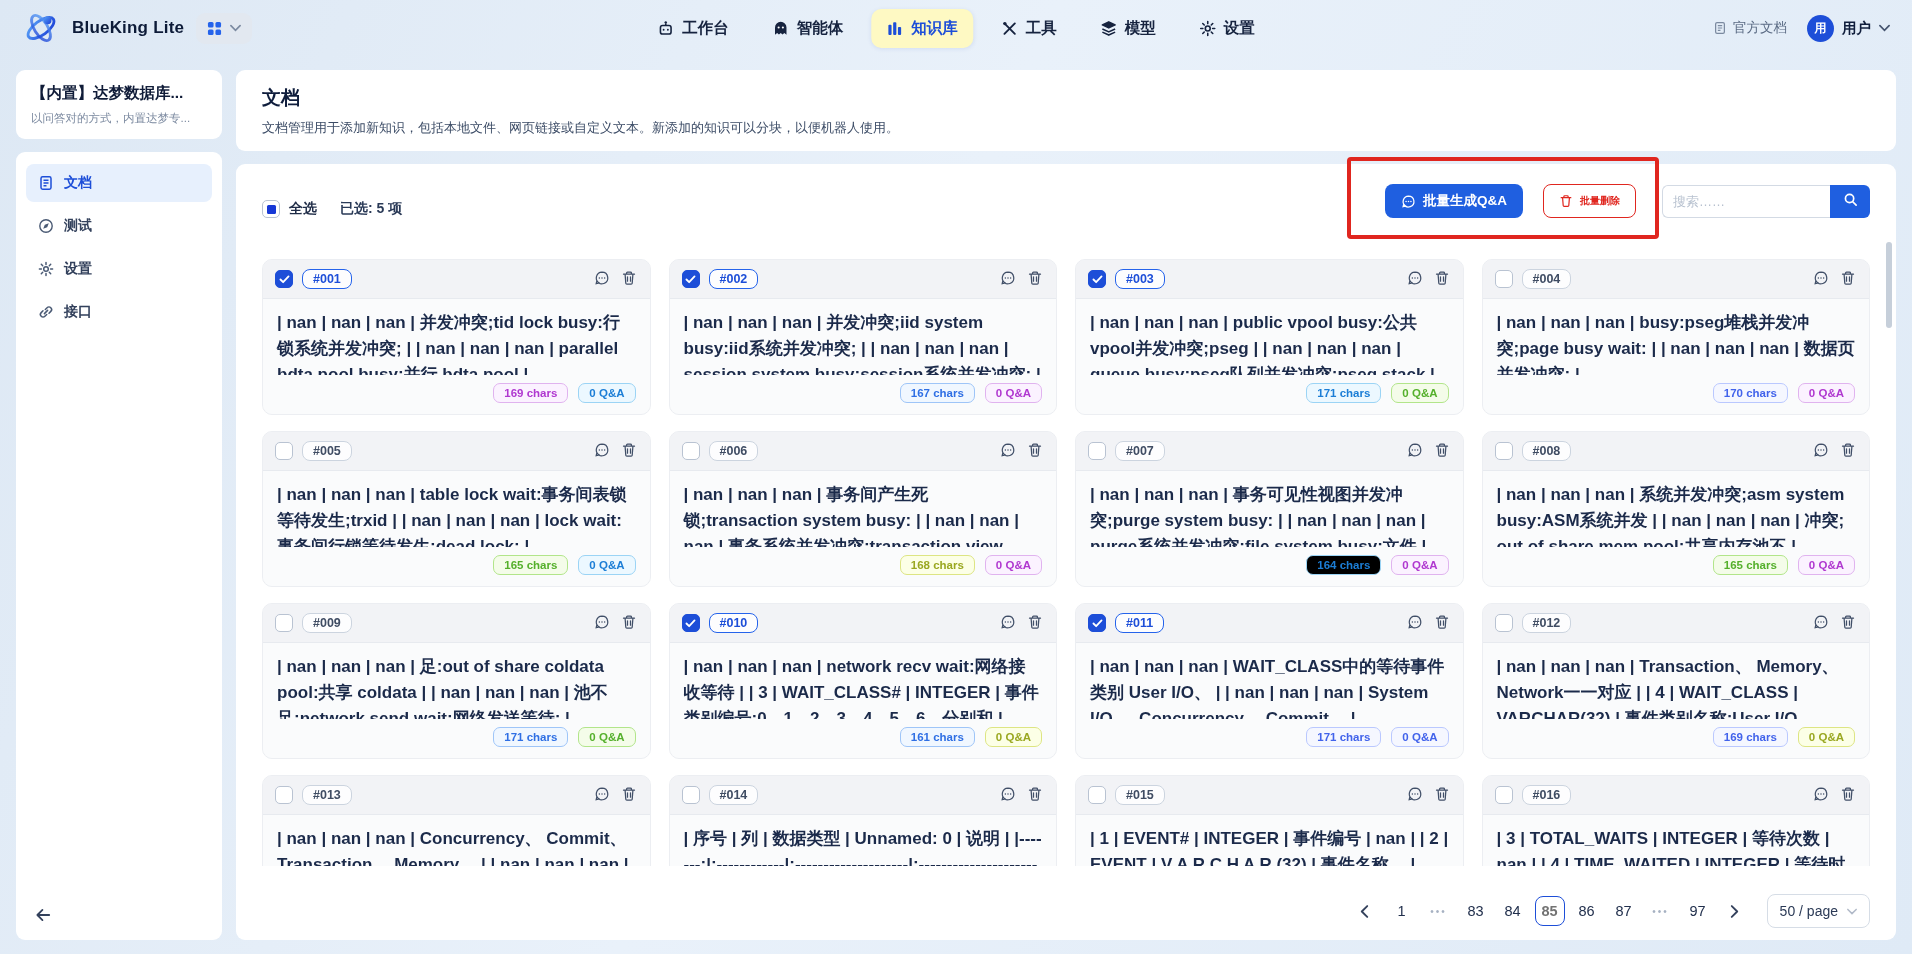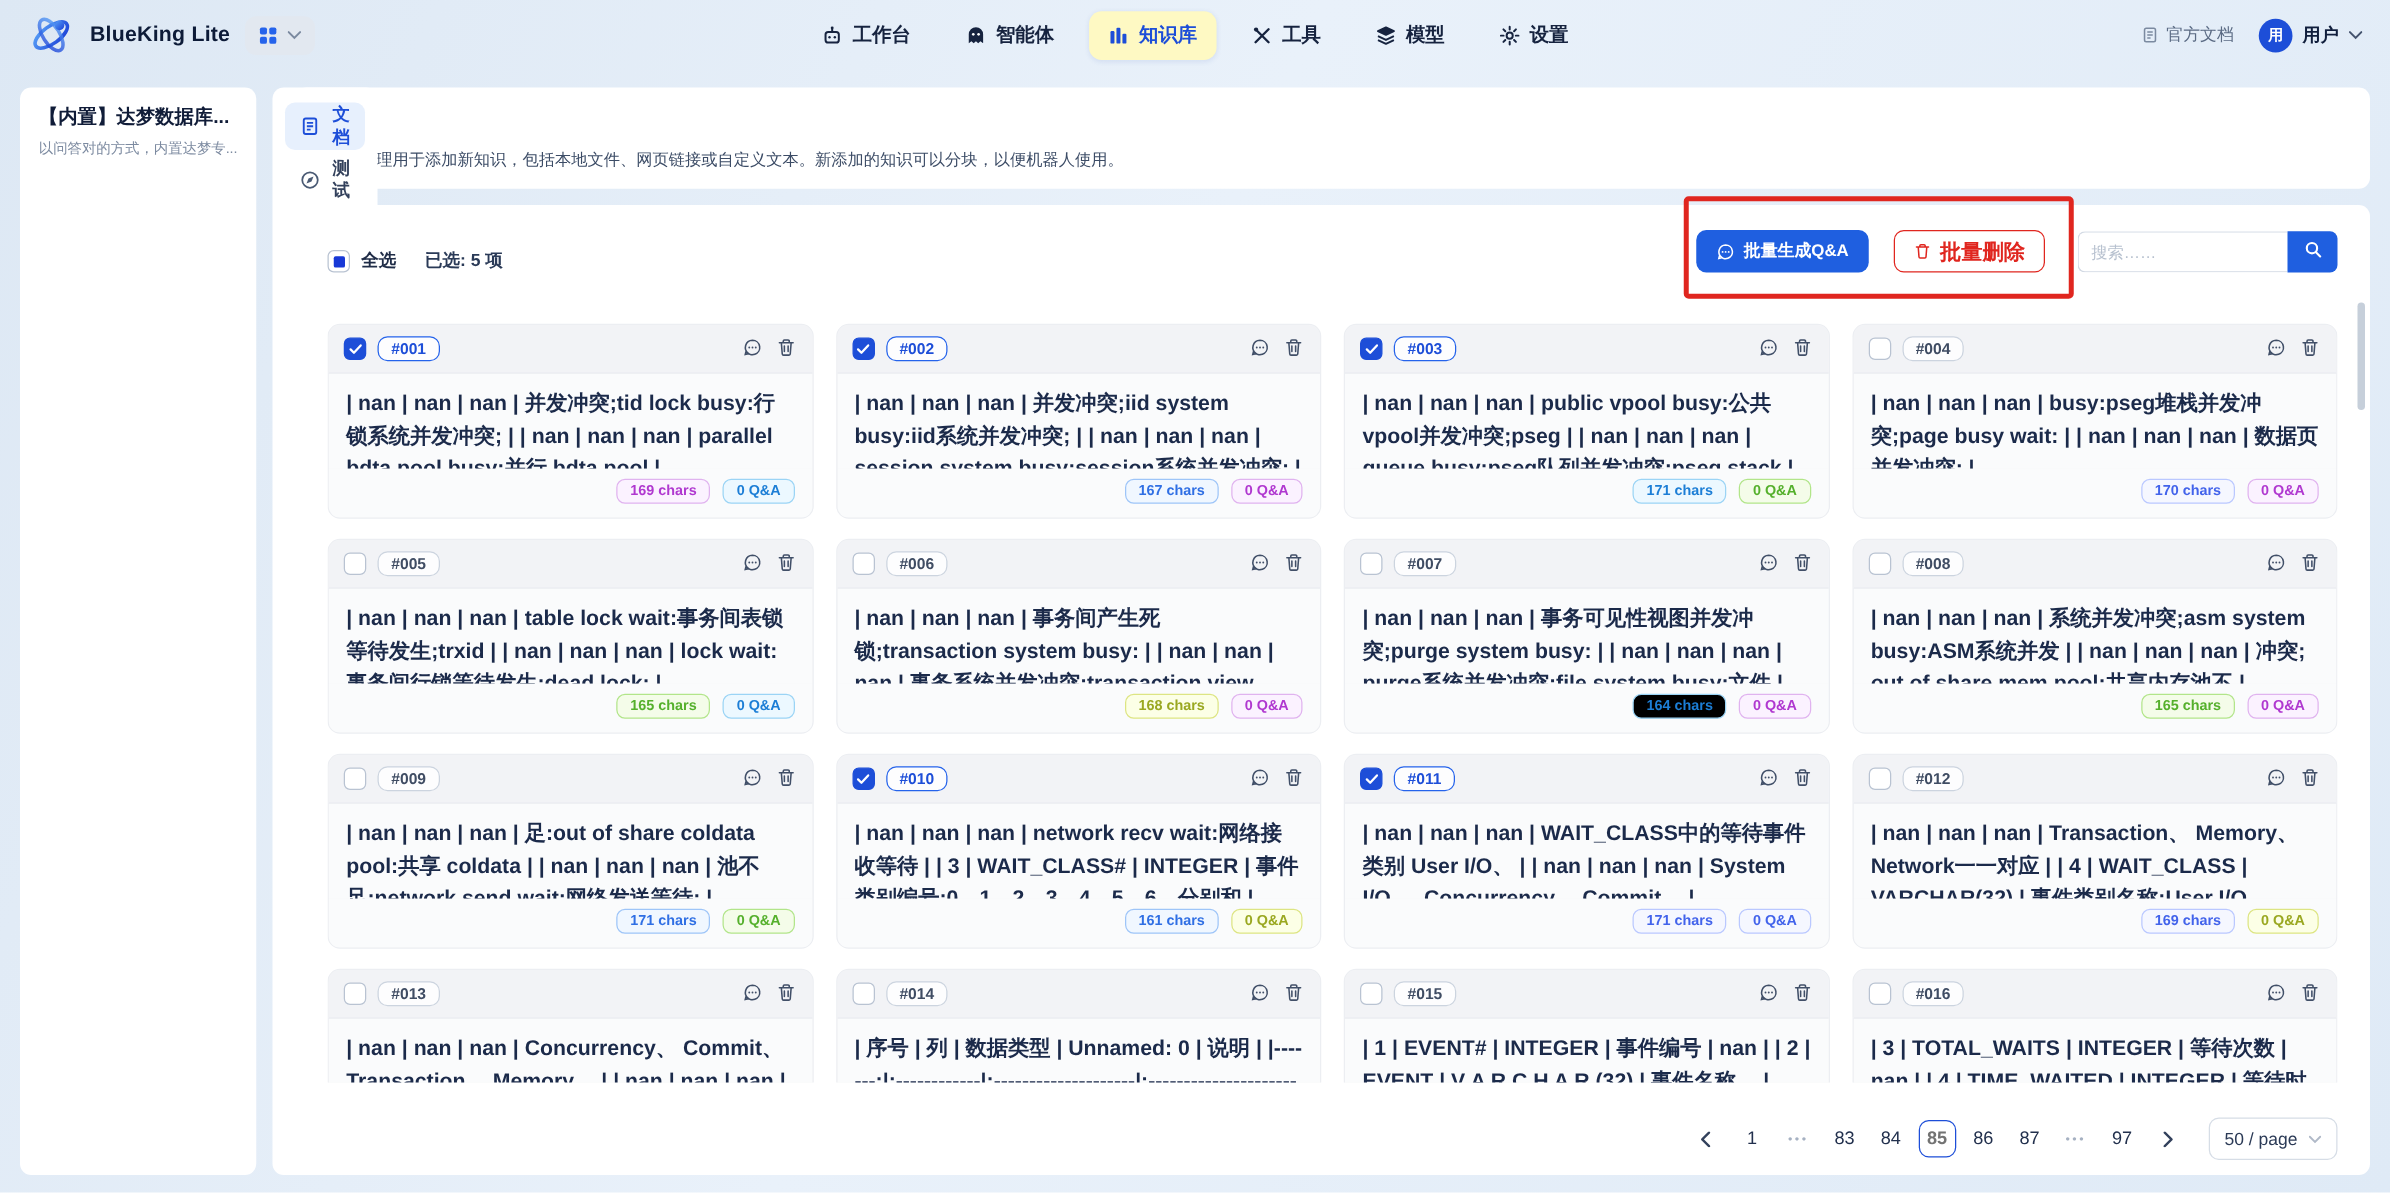--- a/index.html
+++ b/index.html
@@ -31,21 +31,21 @@
   .docs-link { display:flex; align-items:center; gap:6px; font-size:13.5px; color:#5b6b84; cursor:pointer; }
   .docs-link .icon { width:14px; height:14px; color:#7b8aa0; }
   .user { display:flex; align-items:center; gap:8px; font-size:14.5px; font-weight:600; color:#101e3c; cursor:pointer; }
   .avatar { width:27px; height:27px; border-radius:50%; background:#1d4ed8; color:#fff; font-size:12px;
     display:flex; align-items:center; justify-content:center; font-weight:600; }
   .chev { width:11px; height:8px; display:inline-flex; }
   .chev svg { width:100%; height:100%; }
 
   
   .content { display:flex; gap:14px; padding:0 16px; margin-top:14px; height:870px; }
-  .sidebar { width:206px; display:flex; flex-direction:row; gap:13px; }
+  .sidebar { width:206px; display:flex; flex-direction:column; gap:13px; }
   .kb-card { background:#fff; border-radius:9px; padding:13px 15px; }
   .kb-title { font-size:15.5px; font-weight:700; color:#101c38; white-space:nowrap; overflow:hidden; }
   .kb-sub { font-size:11.5px; color:#7c8aa0; margin-top:7px; white-space:nowrap; overflow:hidden; }
   .menu-card { background:#fff; border-radius:9px; padding:12px 10px; flex:1; position:relative; }
   .side-item { display:flex; align-items:center; gap:10px; height:38px; padding:0 12px; border-radius:8px;
     font-size:14px; font-weight:600; color:#33415c; cursor:pointer; margin-bottom:5px; }
   .side-item .icon { color:#4a5a74; }
   .side-item.active { background:#e7f0fd; color:#1d4ed8; }
   .side-item.active .icon { color:#1d4ed8; }
   .collapse { position:absolute; left:16px; bottom:13px; width:22px; height:22px; border:none; background:transparent;
@@ -67,21 +67,21 @@
   .checkbox .inner { width:9px; height:9px; background:#1738d6; border-radius:1.5px; display:none; }
   .checkbox.indeterminate .inner { display:block; }
   .checkbox .chk { display:none; width:11px; height:9px; }
   .checkbox.checked { background:#1d4ed8; border-color:#1d4ed8; }
   .checkbox.checked .chk { display:block; }
   .toolbar-right { margin-left:auto; display:flex; align-items:center; gap:12px; }
   .btn-primary { display:flex; align-items:center; gap:7px; background:#1f5fe0; color:#fff; border:none;
     font-family:inherit; font-size:13.5px; font-weight:600; padding:0 16px; height:34px; border-radius:8px; cursor:pointer; }
   .btn-primary .icon { width:15px; height:15px; color:#fff; }
   .btn-danger { display:flex; align-items:center; gap:7px; background:#fff; color:#e0261f;
-    border:1.5px solid #e0261f; font-family:inherit; font-size:17px; font-weight:600; padding:0 15px;
+    border:1.5px solid #e0261f; font-family:inherit; font-size:10px; font-weight:600; padding:0 15px;
     height:34px; border-radius:8px; cursor:pointer; margin-left:8px; }
   .btn-danger .icon { width:14px; height:14px; color:#e0261f; }
   .search { display:flex; margin-left:14px; }
   .search input { width:168px; height:33px; border:1px solid #d3dae4; border-right:none; border-radius:6px 0 0 6px;
     padding:0 10px; font-family:inherit; font-size:13px; color:#33415c; outline:none; background:#fff; }
   .search input::placeholder { color:#b7c1cf; }
   .search-btn { width:40px; height:33px; background:#1f5fe0; border:none; border-radius:0 6px 6px 0;
     display:flex; align-items:center; justify-content:center; cursor:pointer; }
   .search-btn svg { width:15px; height:15px; }
 

